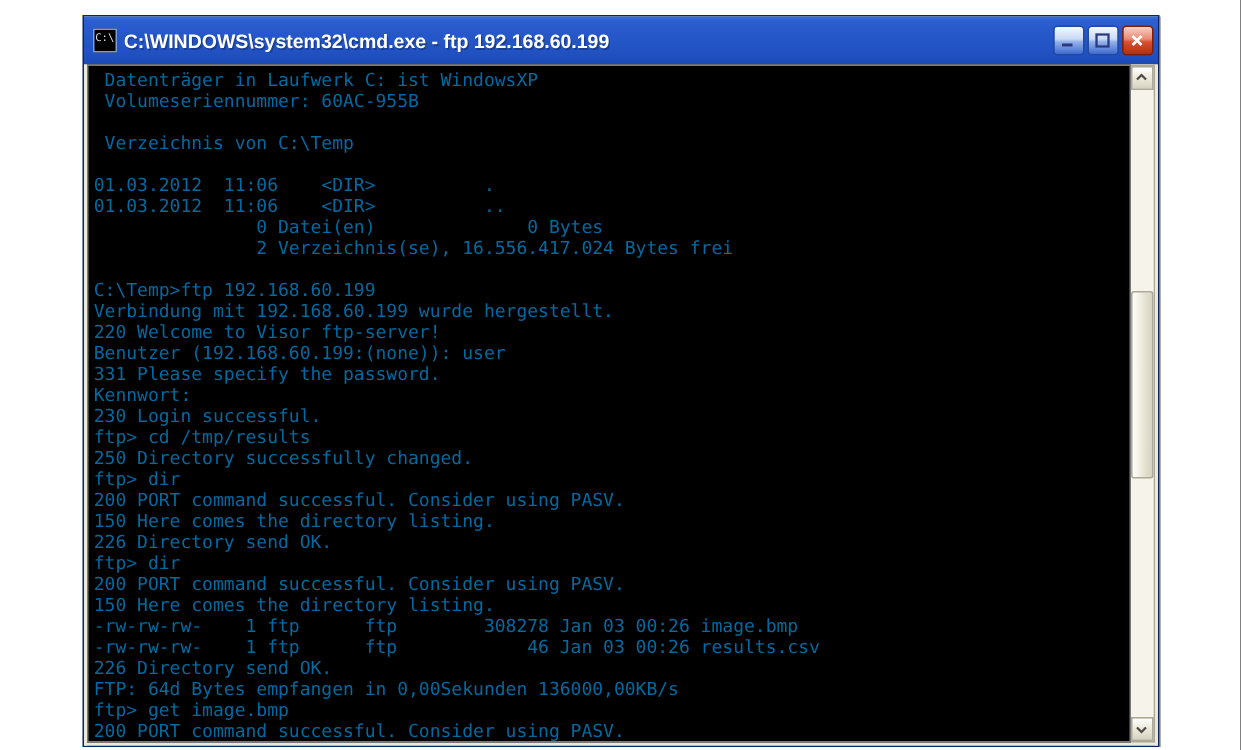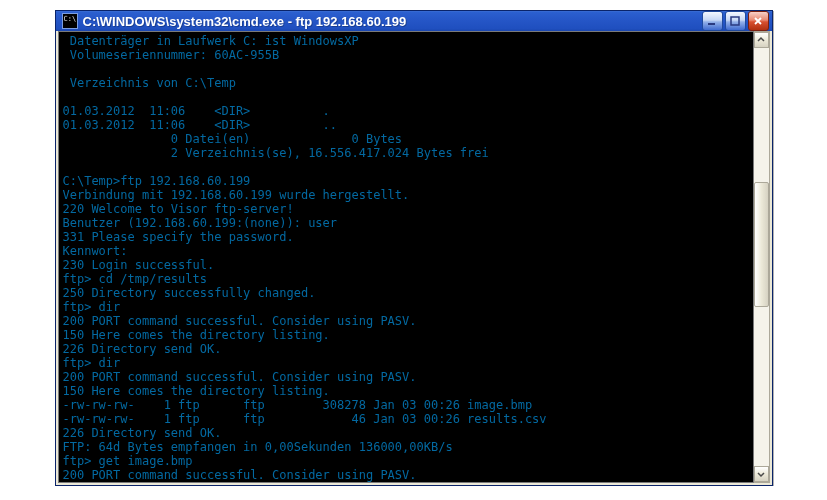--- a/index.html
+++ b/index.html
@@ -11,21 +11,21 @@
     align-items: flex-start;
     padding-top: 10px;
   }
   .window {
     width: 718px;
     border: 1px solid #0a246a;
     box-shadow: 1px 1px 0 rgba(0,0,0,0.3);
     background: #ece9d8;
   }
   .titlebar {
-    height: 20px;
+    height: 32px;
     background: linear-gradient(to bottom, #3a6ed5 0%, #2b5fcf 8%, #2657c8 40%, #1f4fbf 88%, #1a47b0 100%);
     display: flex;
     align-items: center;
     padding: 0 3px 0 6px;
     color: #fff;
     font-family: "Trebuchet MS", Tahoma, sans-serif;
     font-size: 13px;
     font-weight: bold;
   }
   .titlebar .app-icon {

